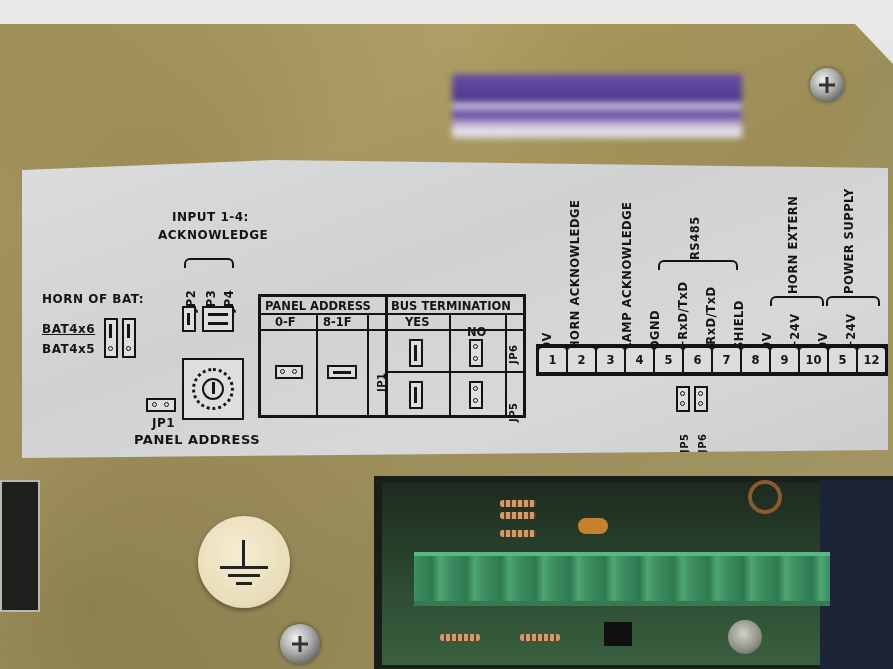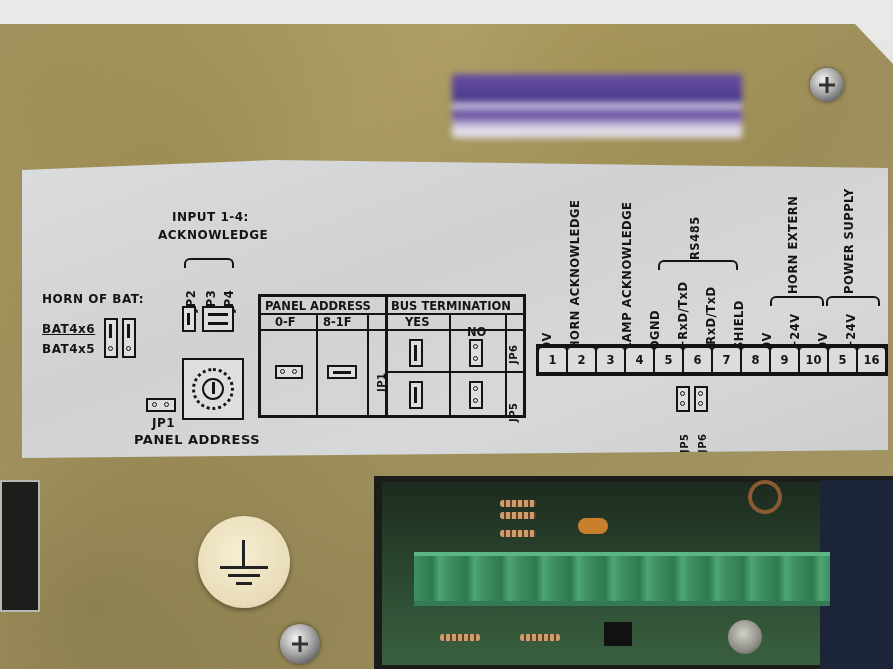--- a/index.html
+++ b/index.html
@@ -193,21 +193,21 @@
     <div class="term">2</div>
     <div class="term">3</div>
     <div class="term">4</div>
     <div class="term">5</div>
     <div class="term">6</div>
     <div class="term">7</div>
     <div class="term">8</div>
     <div class="term">9</div>
     <div class="term">10</div>
     <div class="term">5</div>
-    <div class="term">16</div>
+    <div class="term">12</div>
   </div>
 
   <div class="jumper" style="left:654px;top:226px;width:14px;height:26px;">
     <div class="dot" style="left:2px;top:3px;"></div>
       <div class="dot" style="left:2px;top:13px;"></div>
   </div>
   <div class="jumper" style="left:672px;top:226px;width:14px;height:26px;">
     <div class="dot" style="left:2px;top:3px;"></div>
       <div class="dot" style="left:2px;top:13px;"></div>
   </div>

